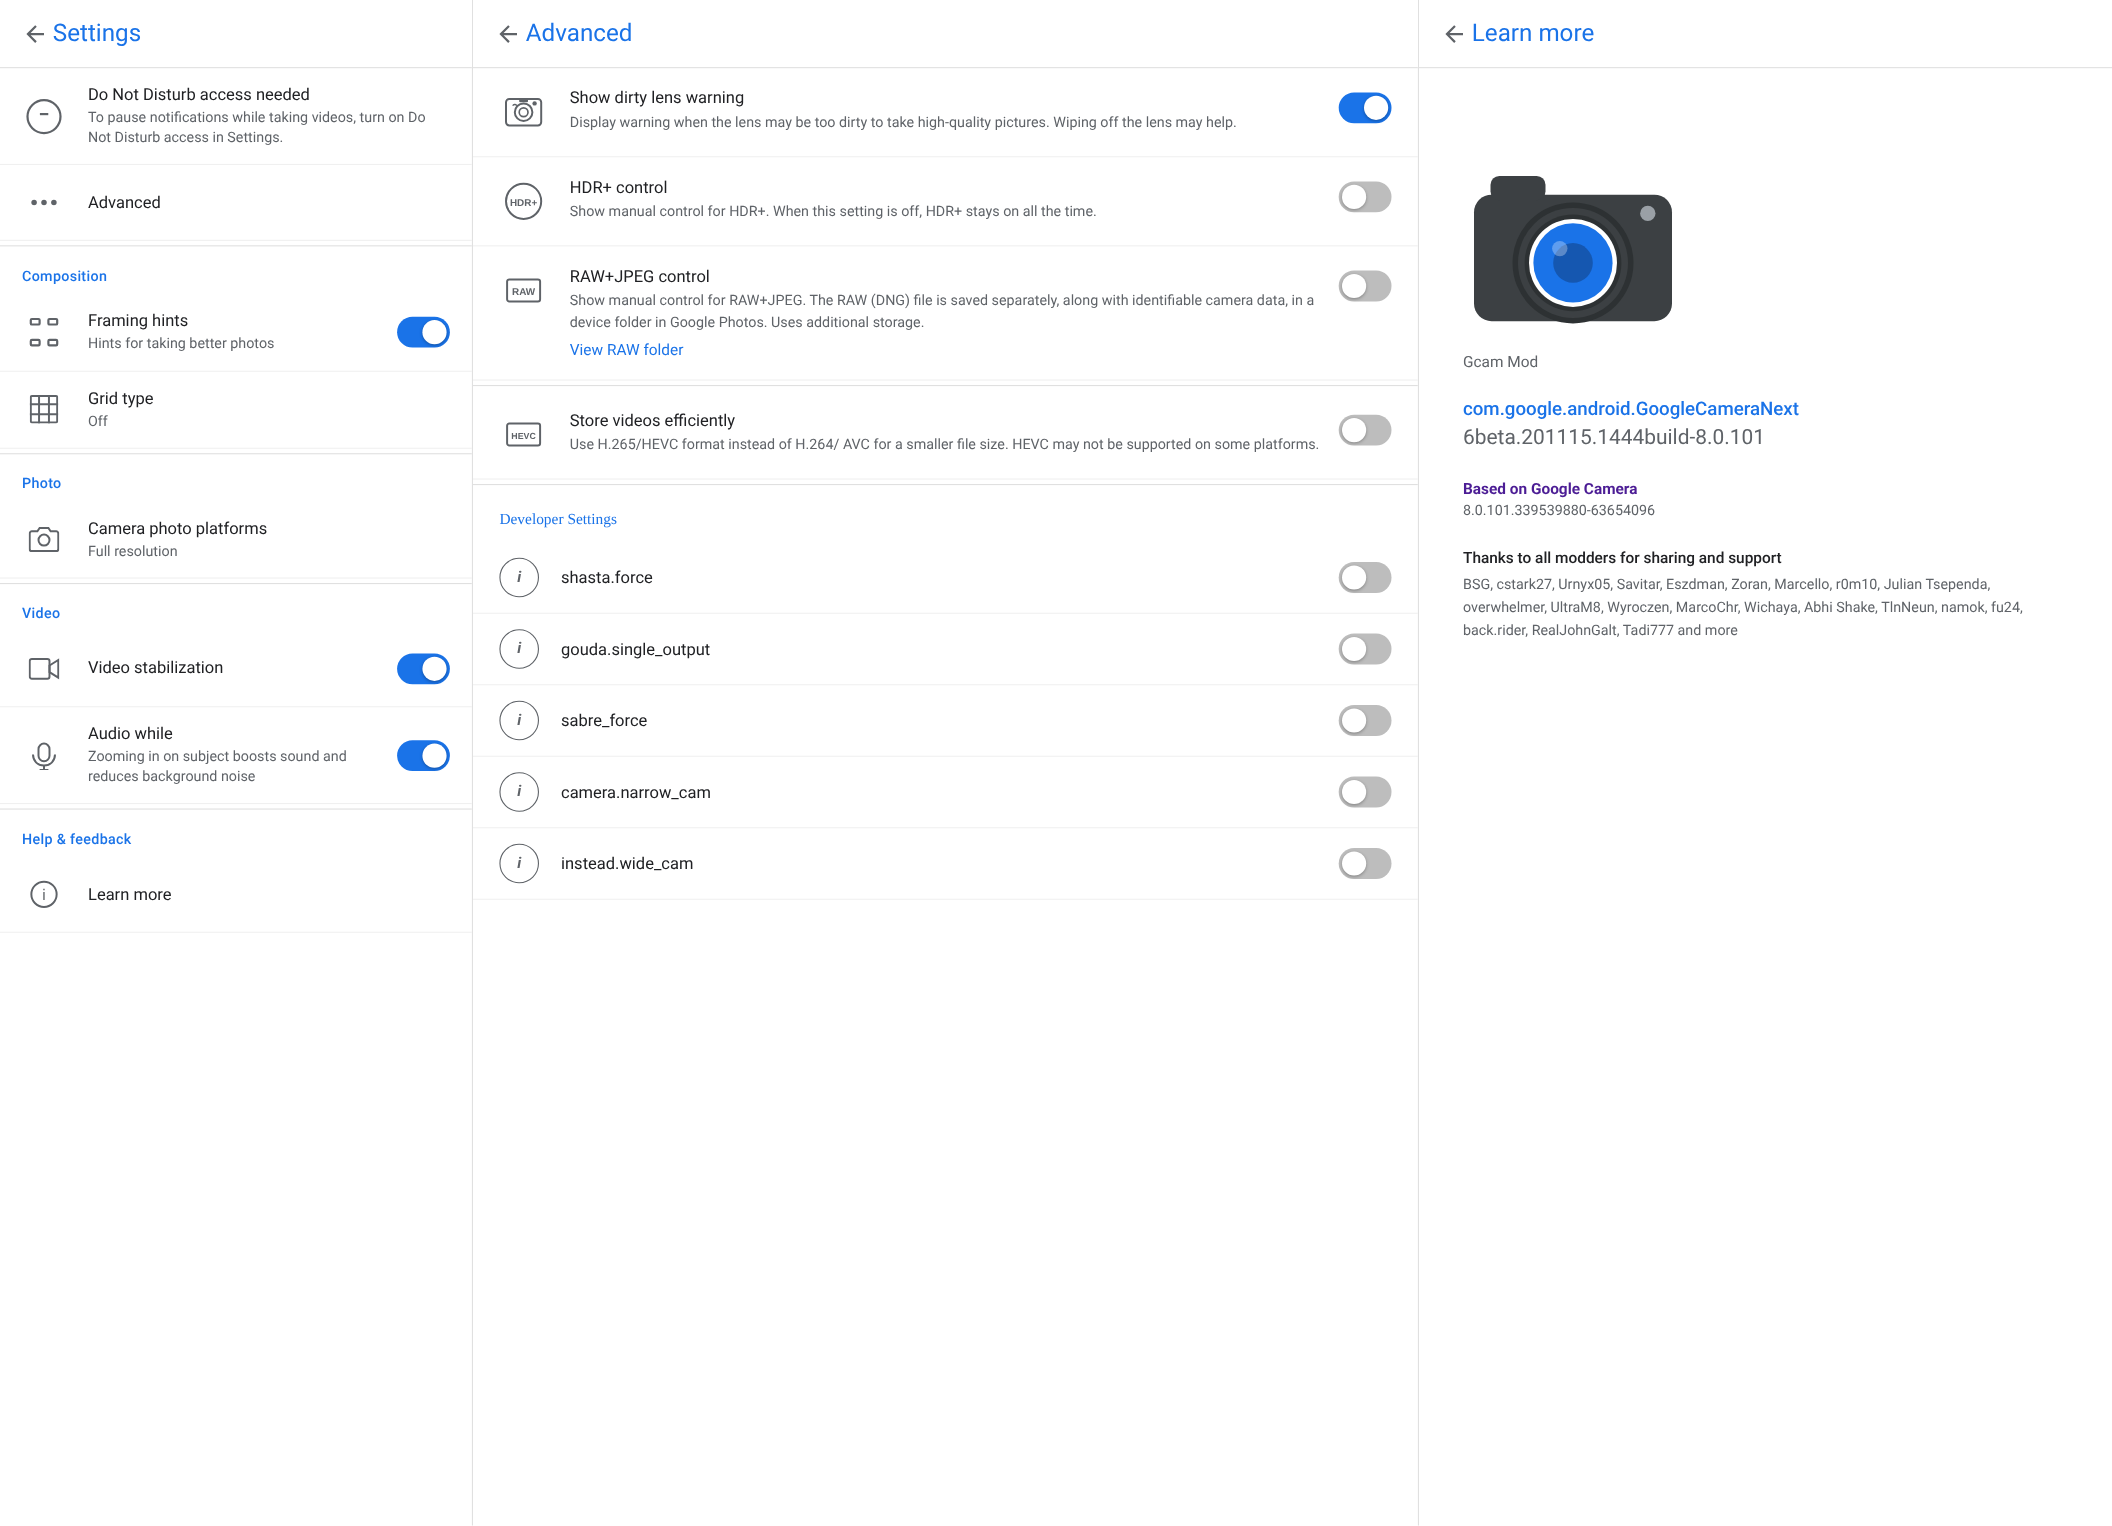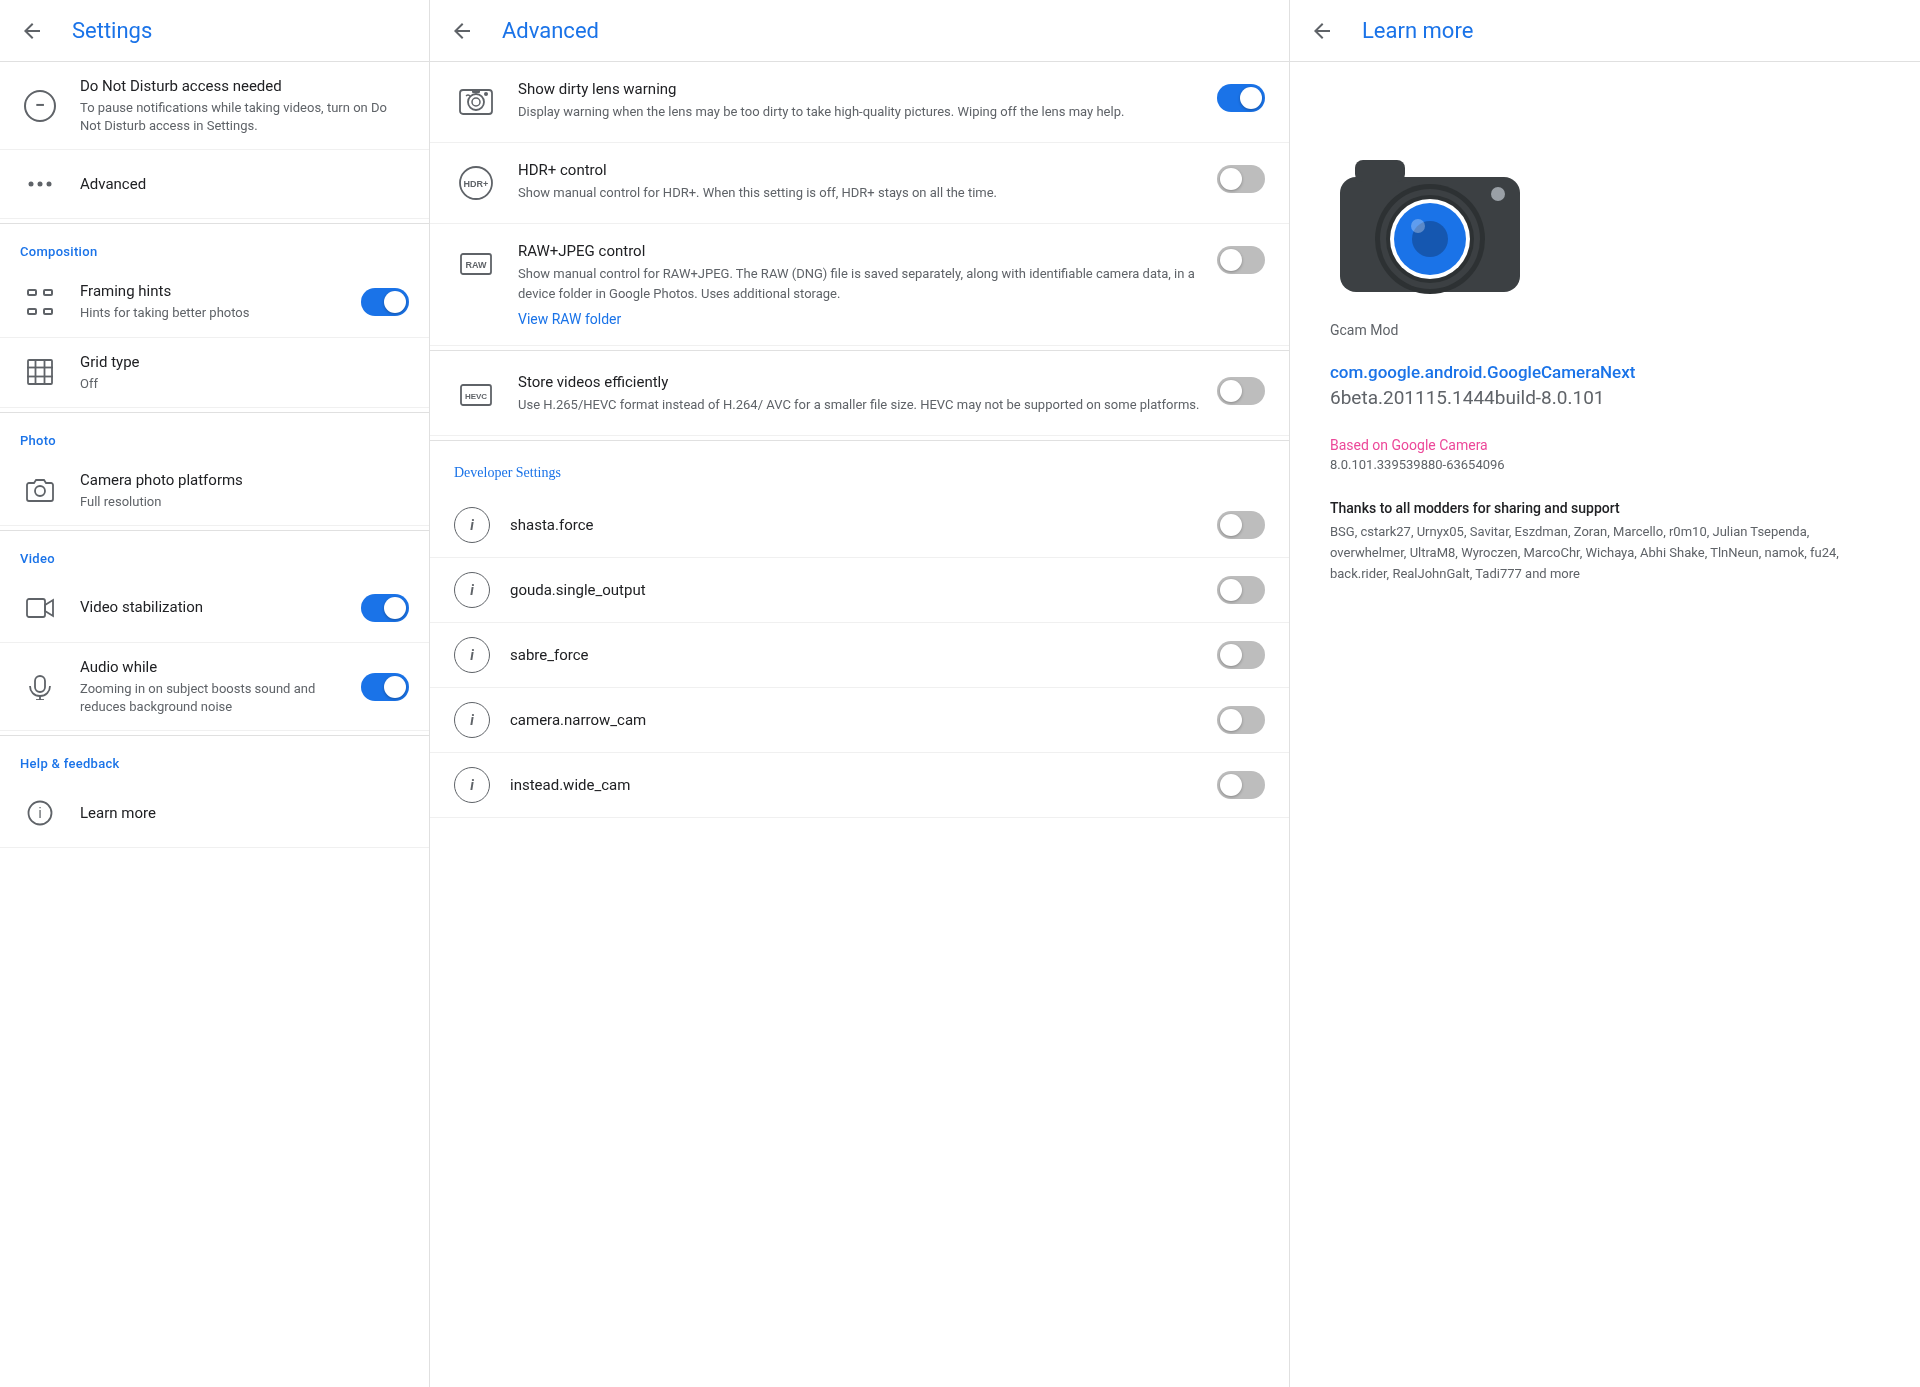--- a/index.html
+++ b/index.html
@@ -30,21 +30,21 @@
       padding: 18px 20px;
       border-bottom: 1px solid #e0e0e0;
       position: sticky;
       top: 0;
       background: #fff;
       z-index: 10;
     }
     .panel-header-title {
       font-size: 22px;
       font-weight: 400;
-      margin-left: 28px;
+      margin-left: 4px;
     }
     .back-arrow {
       color: #5f6368;
       font-size: 20px;
       cursor: pointer;
     }
 
     
     .settings-item {
       display: flex;
@@ -229,22 +229,22 @@
       text-align: center;
       margin-bottom: 4px;
     }
     .app-version {
       font-size: 19px;
       color: #5f6368;
       margin-bottom: 28px;
     }
     .based-on-title {
       font-size: 14px;
-      color: #ec4899;
-      font-weight: 400;
+      color: #4c1d95;
+      font-weight: 700;
       align-self: flex-start;
       margin-bottom: 4px;
     }
     .based-on-value {
       font-size: 13px;
       color: #5f6368;
       align-self: flex-start;
       margin-bottom: 28px;
     }
     .thanks-title {

